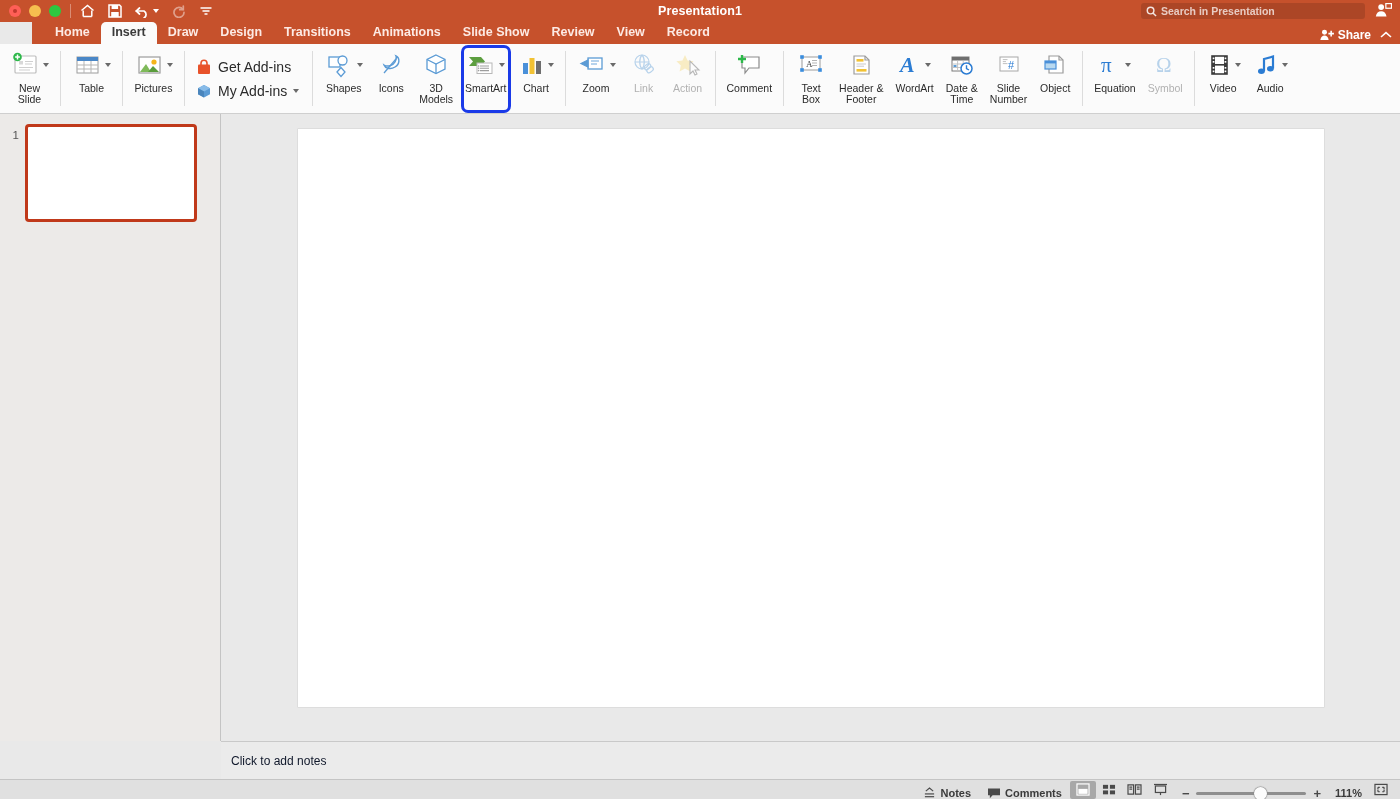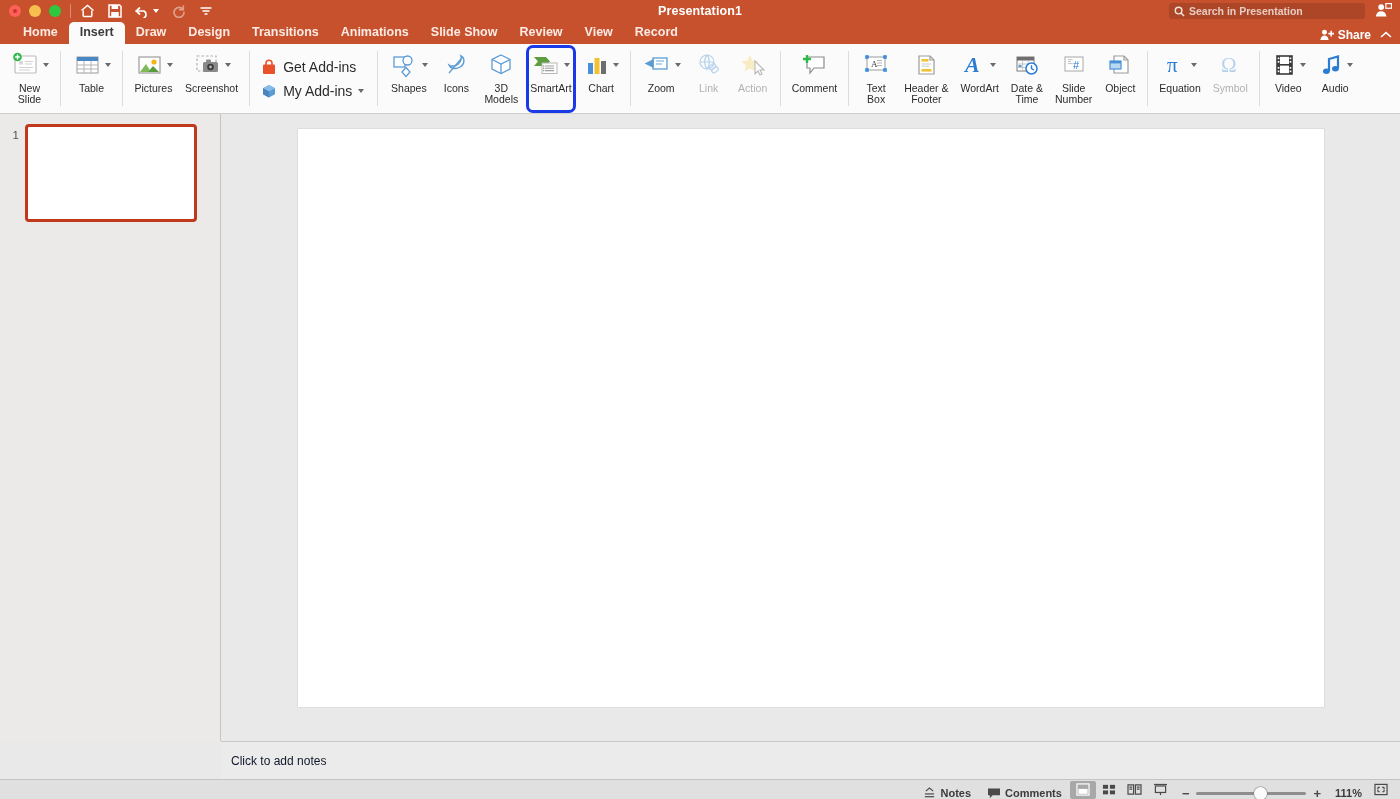--- a/index.html
+++ b/index.html
@@ -30,35 +30,35 @@
   .qa-btn { color: #fff; display: flex; align-items: center; cursor: default; }
   .qa-btn.dim { opacity: 0.45; }
   .qa-btn svg { display: block; }
   .win-title {
     position: absolute; left: 0; right: 0; text-align: center;
     color: #fff; font-size: 12.5px; font-weight: bold; pointer-events: none;
     letter-spacing: 0.1px;
   }
   .search-box {
     position: absolute; right: 35px; top: 3px;
-    width: 196px; height: 16px; background: rgba(0,0,0,0.13);
+    width: 224px; height: 16px; background: rgba(0,0,0,0.13);
     border-radius: 3px; display: flex; align-items: center; padding-left: 5px; gap: 4px;
   }
   .search-box input {
     background: transparent; border: none; outline: none; color: #fff;
     font-size: 10.5px; font-family: "Liberation Sans", sans-serif; width: 160px;
     font-weight: bold;
   }
   .search-box input::placeholder { color: rgba(255,255,255,0.72); font-weight: bold; }
   .acct-icon { position: absolute; right: 8px; top: 3px; color: #fff; }
 
   
   .tabsrow {
     height: 22px; background: #c6512c; display: flex; align-items: flex-end;
-    padding-left: 12px; flex: 0 0 22px; position: relative;
+    padding-left: 12px; flex: 0 0 22px; position: relative; margin-left: 32px;
   }
   .tab {
     font-size: 12.5px; color: #fdeae4; padding: 2px 11px 4px 11px;
     font-weight: bold; cursor: default; line-height: 16px; white-space: nowrap;
   }
   .tab.active {
     background: #fbfbfb; color: #3b3b3b; border-radius: 5px 5px 0 0;
     font-weight: bold;
   }
   .share-zone {
@@ -292,33 +292,20 @@
           <svg width="30" height="26" viewBox="0 0 30 26">
             <rect x="5" y="5" width="21" height="16" fill="#fff" stroke="#9c9c9c" stroke-width="1.2"></rect>
             <circle cx="20" cy="10" r="2.6" fill="#f5b51a"></circle>
             <path d="M6 20 L12 12 L17 20 Z" fill="#7fba5a"></path>
             <path d="M14 20 L19 14 L25 20 Z" fill="#5a9c3c"></path>
           </svg>
           <span class="caret"></span>
         </div>
         <div class="lbl">Pictures</div>
       </div>
-      <div class="ritem">
-        <div class="ico withcaret">
-          <svg width="30" height="26" viewBox="0 0 30 26">
-            <rect x="5" y="4" width="19" height="15" fill="none" stroke="#b0b0b0" stroke-width="1.2" stroke-dasharray="2.5 2"></rect>
-            <rect x="11" y="10" width="15" height="10" rx="1.5" fill="#8a8a8a"></rect>
-            <rect x="14" y="7.5" width="5" height="3" rx="1" fill="#8a8a8a"></rect>
-            <circle cx="18.5" cy="15" r="3.3" fill="#3b3b3b"></circle>
-            <circle cx="18.5" cy="15" r="1.4" fill="#b9b9b9"></circle>
-          </svg>
-          <span class="caret"></span>
-        </div>
-        <div class="lbl">Screenshot</div>
-      </div>
     </div>
     <div class="rsep"></div>
 
     <div class="rgroup stacked">
       <div class="srow">
         <svg width="16" height="16" viewBox="0 0 16 16">
           <rect x="2" y="5.5" width="12" height="9.5" rx="1" fill="#e8522a"></rect>
           <path d="M5 6 V4.2 a3 3 0 0 1 6 0 V6" fill="none" stroke="#e8522a" stroke-width="1.6"></path>
         </svg>
         <span class="slbl">Get Add-ins</span>

